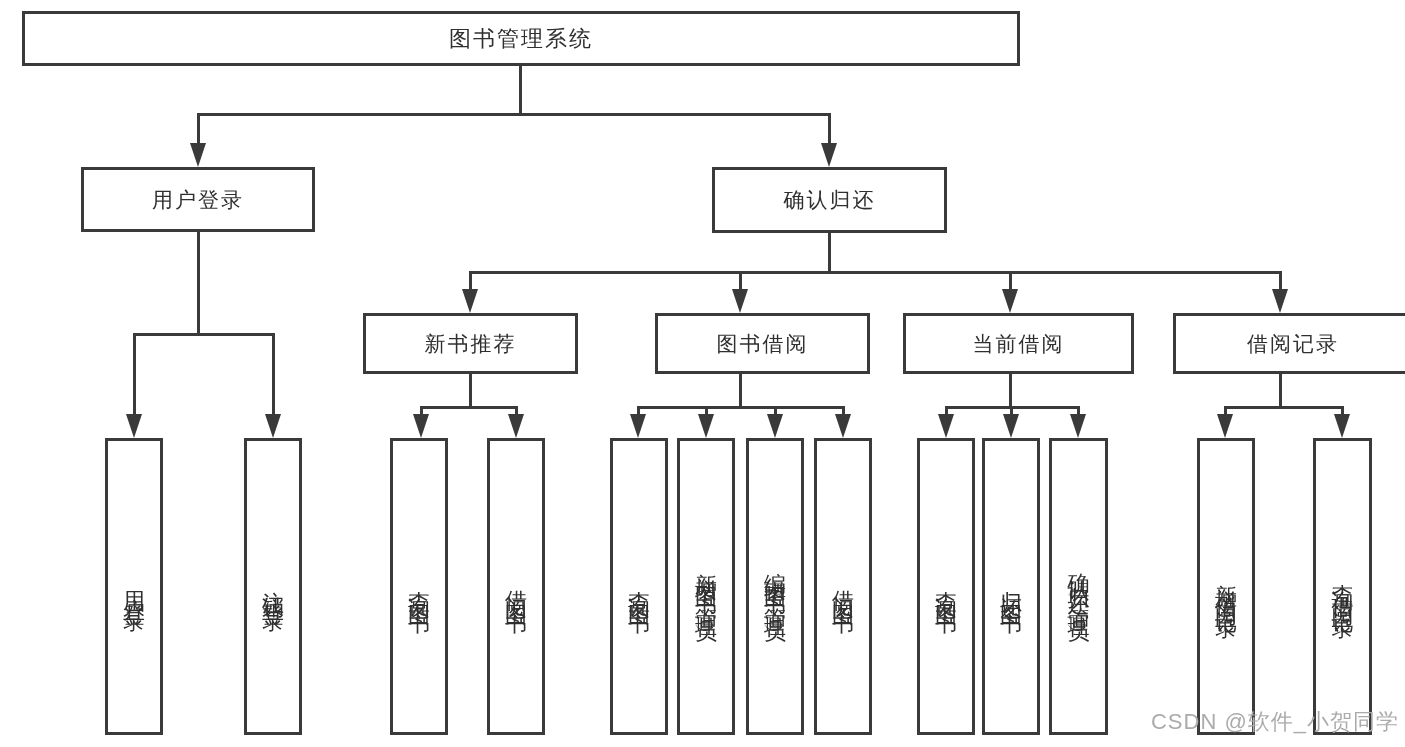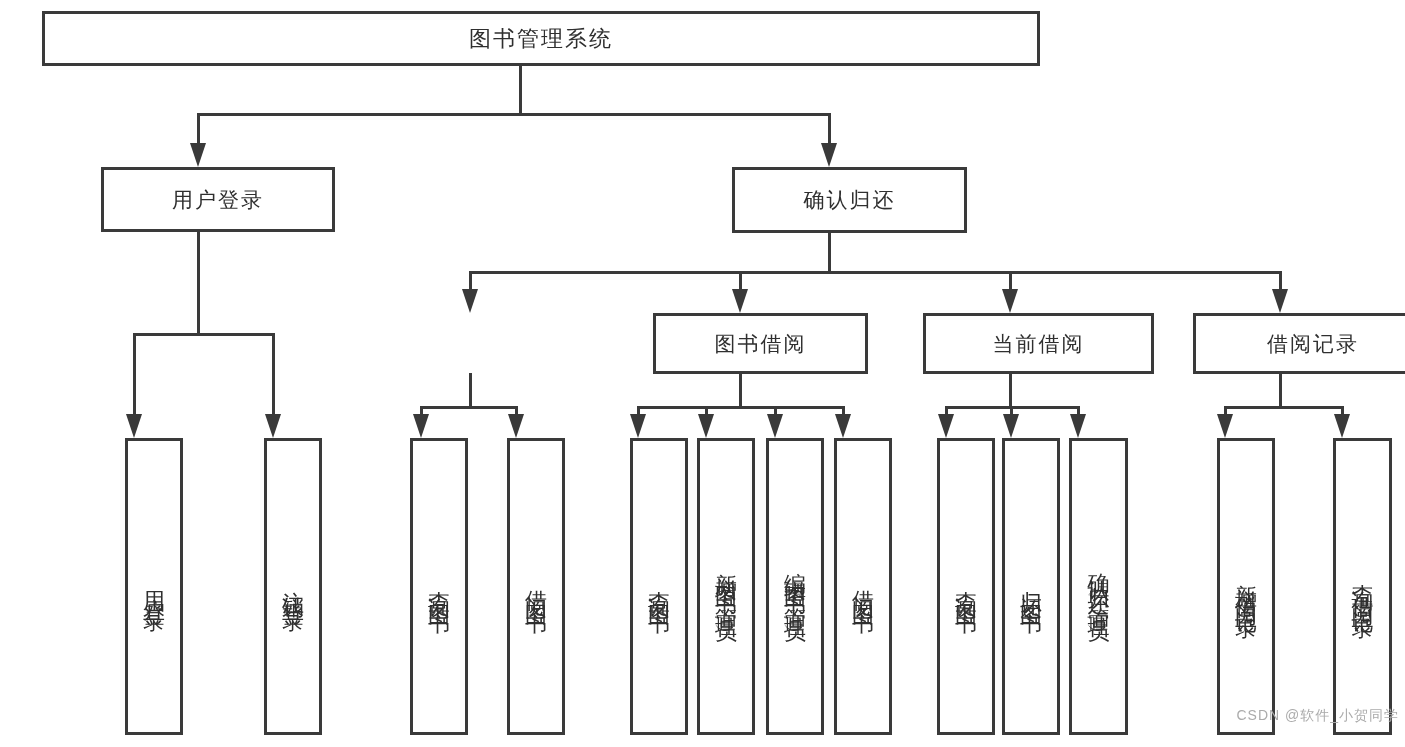--- a/index.html
+++ b/index.html
@@ -2,37 +2,37 @@
 <html><head>
 <meta charset="utf-8">
 <style>
   html,body{margin:0;padding:0;background:#ffffff;}
   .canvas{
     position:relative;width:1405px;height:747px;background:#ffffff;overflow:hidden;
     font-family:"Liberation Sans","DejaVu Sans",sans-serif;color:#2f2f2f;
   }
   .box{
     position:absolute;box-sizing:border-box;border:3px solid #3a3a3a;background:#ffffff;
-    display:flex;align-items:center;justify-content:center;z-index:2;margin-left:20px;
+    display:flex;align-items:center;justify-content:center;z-index:2;
   }
   .hlabel{font-size:21px;letter-spacing:2px;white-space:nowrap;}
   .root .hlabel{font-size:22px;}
   .leaf{top:438px;width:58px;height:297px;}
   .vlabel{
     writing-mode:vertical-rl;text-orientation:mixed;
     font-size:22px;letter-spacing:7px;line-height:1;white-space:nowrap;
   }
   .line{position:absolute;background:#3a3a3a;z-index:1;}
   .arrow{
     position:absolute;width:0;height:0;z-index:1;
     border-left:8px solid transparent;border-right:8px solid transparent;
     border-top:24px solid #3a3a3a;
   }
   .watermark{
-    position:absolute;right:6px;top:707px;font-size:14px;letter-spacing:1px;
+    position:absolute;right:6px;top:707px;font-size:22px;letter-spacing:1px;
     color:#ababab;z-index:3;white-space:nowrap;
   }
 </style>
 </head>
 <body>
 
 <div class="canvas">
 
   <div class="line" style="left:519px;top:66px;width:3px;height:49px;"></div>
   <div class="line" style="left:197px;top:113px;width:634px;height:3px;"></div>
@@ -97,21 +97,24 @@
     <span class="hlabel">图书管理系统</span>
   </div>
 
   <div class="box" style="left:81px;top:167px;width:234px;height:65px;">
     <span class="hlabel">用户登录</span>
   </div>
   <div class="box" style="left:712px;top:167px;width:235px;height:66px;">
     <span class="hlabel">确认归还</span>
   </div>
 
-  <div class="box" style="left:633px;top:313px;width:215px;height:61px;">
+  <div class="box" style="left:363px;top:313px;width:215px;height:61px;">
+    <span class="hlabel">新书推荐</span>
+  </div>
+  <div class="box" style="left:655px;top:313px;width:215px;height:61px;">
     <span class="hlabel">图书借阅</span>
   </div>
   <div class="box" style="left:903px;top:313px;width:231px;height:61px;">
     <span class="hlabel">当前借阅</span>
   </div>
   <div class="box" style="left:1173px;top:313px;width:240px;height:61px;">
     <span class="hlabel">借阅记录</span>
   </div>
 
   <div class="box leaf" style="left:105px;">

